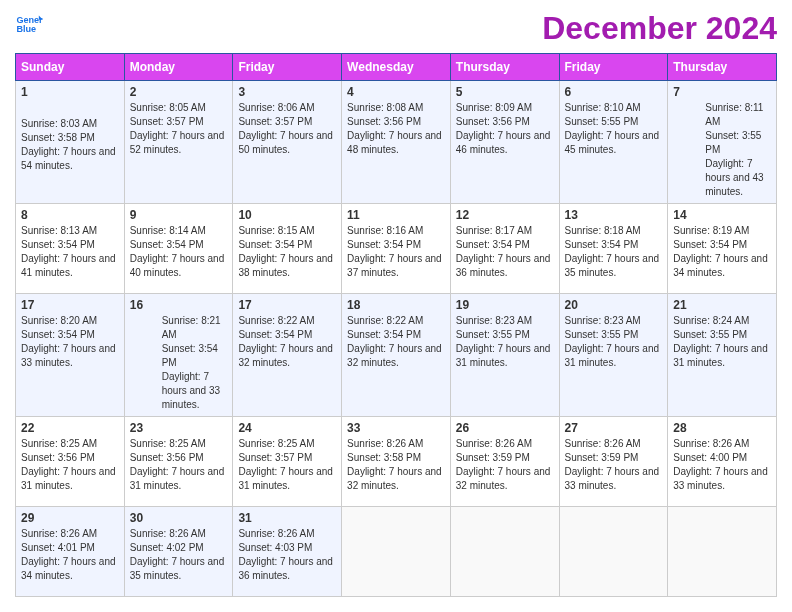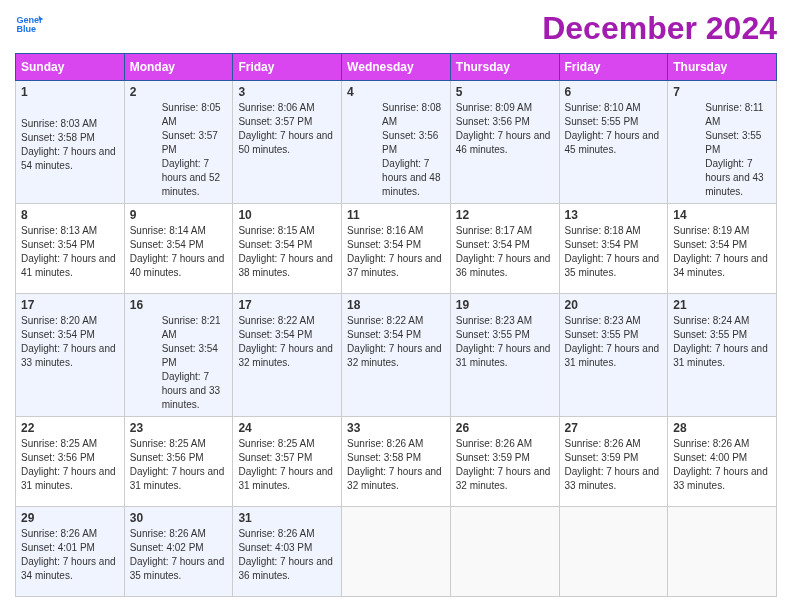--- a/index.html
+++ b/index.html
@@ -112,33 +112,33 @@
   <tbody id="calendar-body">
   <tr>
         <td>
           <span class="day-number">1</span>
           <div class="day-info" style="white-space: pre-line; margin-top: 18px;">Sunrise: 8:03 AM
 Sunset: 3:58 PM
 Daylight: 7 hours and 54 minutes.</div>
         </td>
         <td>
           <span class="day-number">2</span>
-          <div class="day-info" style="white-space: pre-line; margin-left: 32px;">Sunrise: 8:05 AM
+          <div class="day-info" style="white-space: pre-line;">Sunrise: 8:05 AM
 Sunset: 3:57 PM
 Daylight: 7 hours and 52 minutes.</div>
         </td>
         <td>
           <span class="day-number">3</span>
           <div class="day-info" style="white-space: pre-line;">Sunrise: 8:06 AM
 Sunset: 3:57 PM
 Daylight: 7 hours and 50 minutes.</div>
         </td>
         <td>
           <span class="day-number">4</span>
-          <div class="day-info" style="white-space: pre-line; margin-left: 35px;">Sunrise: 8:08 AM
+          <div class="day-info" style="white-space: pre-line;">Sunrise: 8:08 AM
 Sunset: 3:56 PM
 Daylight: 7 hours and 48 minutes.</div>
         </td>
         <td>
           <span class="day-number">5</span>
           <div class="day-info" style="white-space: pre-line;">Sunrise: 8:09 AM
 Sunset: 3:56 PM
 Daylight: 7 hours and 46 minutes.</div>
         </td>
         <td>

